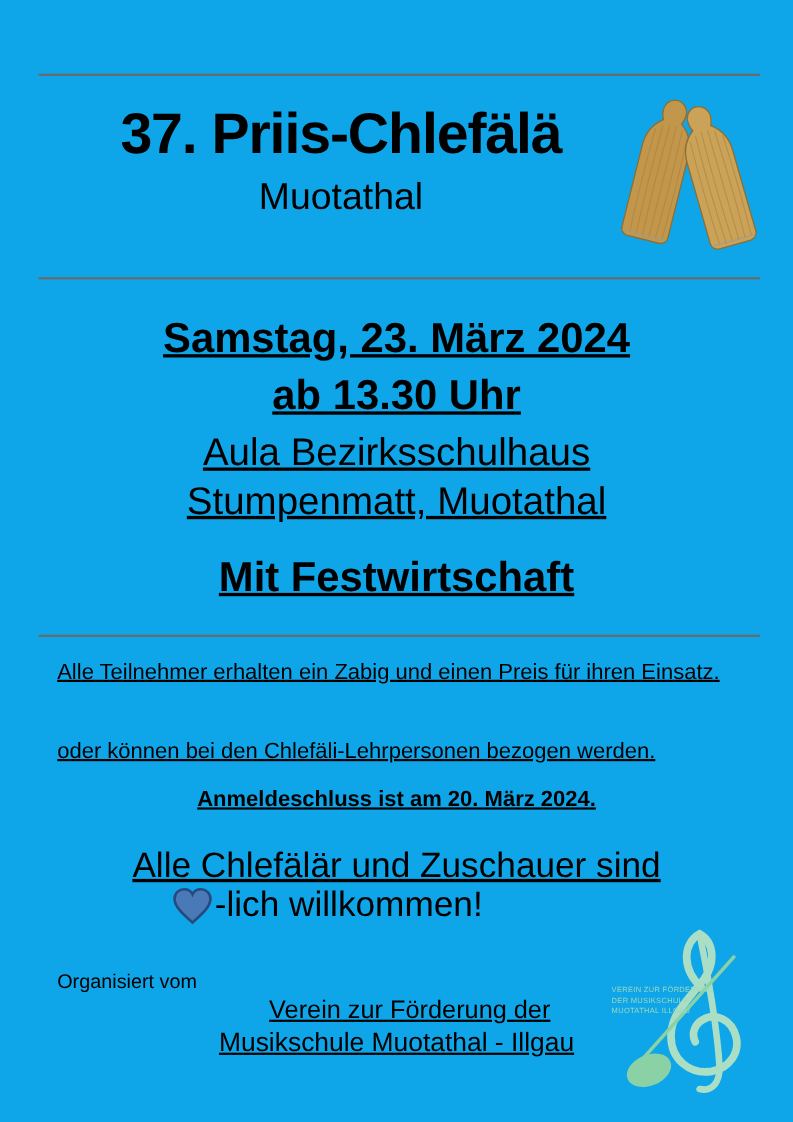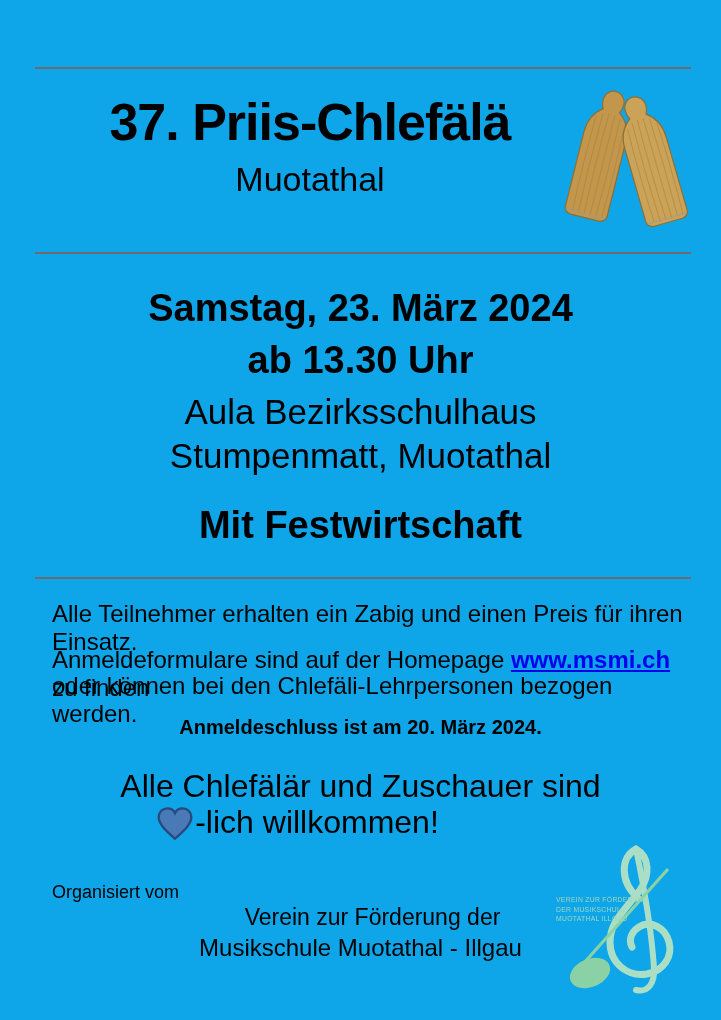--- a/index.html
+++ b/index.html
@@ -2,28 +2,28 @@
 <html style="--text: #000000; --rule: #6b6b6b; --link: #0000ee; --heart_fill: #4a79b7; --heart_stroke: #27497c; --wood_light: #cba358; --wood_dark: #c2974c; --wood_grain: #a8813c; --wood_outline: #8b6f35; --logo_green: #abdfc5; --logo_green_dark: #8ad2a6; --logo_text_green: #9fd8bb;"><head>
 <meta charset="utf-8">
 <style>
   html,body{margin:0;padding:0;background:#ffffff;}
   .page{
     position:relative;width:721px;height:1020px;background:#0ea5e9;overflow:hidden;
     font-family:"Liberation Sans","DejaVu Sans",sans-serif;color:var(--text,#000);
   }
   .abs{position:absolute;}
   .rule{position:absolute;left:35px;width:656px;height:2px;background:var(--rule,#6b6b6b);}
-  .center{left:0;width:721px;text-align:center;}
+  .center{left:0;width:721px;text-align:center;text-decoration:underline;}
   .hcol{left:0;width:620px;text-align:center;}
   .title{top:92px;font-size:52px;font-weight:bold;letter-spacing:-1px;}
   .subtitle{top:160px;font-size:34px;}
   .chlefeli{position:absolute;left:550px;top:78px;}
   .big-bold{font-size:38px;font-weight:bold;}
   .venue{font-size:35px;}
-  .body-text{font-size:24px;white-space:pre-wrap;}
+  .body-text{font-size:20px;white-space:pre-wrap;text-decoration:underline;}
   .left-col{left:52px;width:640px;}
   a.flyer-link{color:var(--link,#0000ee);font-weight:bold;text-decoration:underline;cursor:pointer;}
   .deadline{top:716px;font-size:20px;font-weight:bold;}
   .welcome1{top:768px;font-size:32px;}
   .welcome2{top:804px;left:0;width:595px;display:flex;justify-content:center;align-items:center;font-size:32px;}
   .welcome2 .heart{margin-right:1px;margin-top:2px;}
   .org-label{top:882px;left:52px;font-size:18px;}
   .verein1{top:904px;font-size:23px;padding-left:12px;}
   .verein2{top:934px;font-size:24px;}
   .logo{position:absolute;left:550px;top:842px;}
@@ -63,21 +63,20 @@
   <div class="abs center big-bold" style="top:287px;">Samstag, 23. März 2024</div>
   <div class="abs center big-bold" style="top:339px;">ab 13.30 Uhr</div>
   <div class="abs center venue" style="top:392px;">Aula Bezirksschulhaus</div>
   <div class="abs center venue" style="top:436px;">Stumpenmatt, Muotathal</div>
   <div class="abs center big-bold" style="top:504px;">Mit Festwirtschaft</div>
 
   <div class="rule" style="top:577px;"></div>
 
   <div class="abs left-col body-text" style="top:600px;">Alle Teilnehmer erhalten ein Zabig und einen Preis für ihren Einsatz.</div>
 
-  <div class="abs left-col body-text" style="top:646px;"><span>Anmeldeformulare sind auf der Homepage </span><a class="flyer-link">www.msmi.ch</a><span> zu finden</span></div>
   <div class="abs left-col body-text" style="top:672px;">oder können bei den Chlefäli-Lehrpersonen bezogen werden.</div>
 
   <div class="abs center deadline">Anmeldeschluss ist am 20. März 2024.</div>
 
   <div class="abs center welcome1">Alle Chlefälär und Zuschauer sind</div>
   <div class="abs welcome2">
     <svg class="heart" width="38" height="35" viewBox="0 0 32 30">
       <path d="M16,28 C8,21 2,15.5 2,9.5 C2,5 5.5,2 9.5,2 C12.5,2 15,3.8 16,6 C17,3.8 19.5,2 22.5,2 C26.5,2 30,5 30,9.5 C30,15.5 24,21 16,28 Z" fill="var(--heart_fill)" stroke="var(--heart_stroke)" stroke-width="2"></path>
     </svg>
     <span>-lich willkommen!</span>

